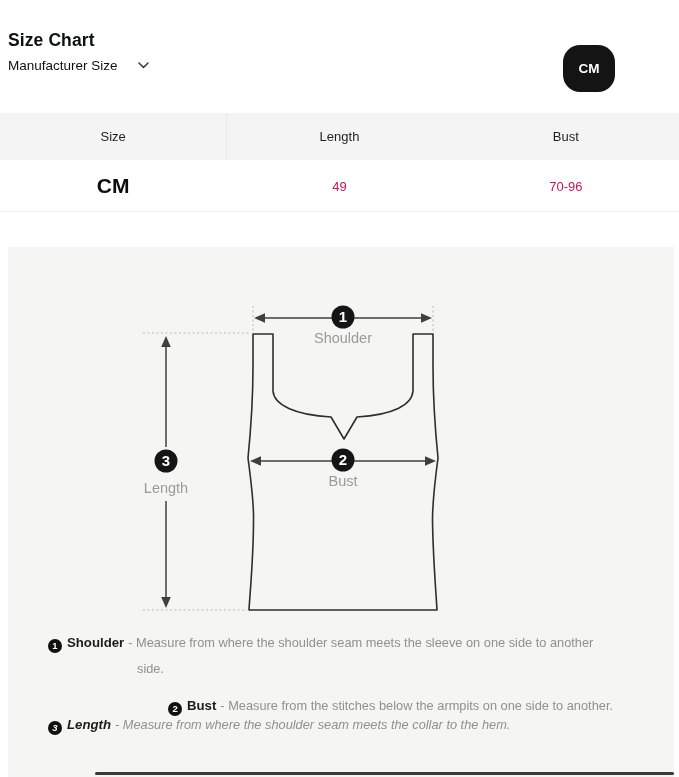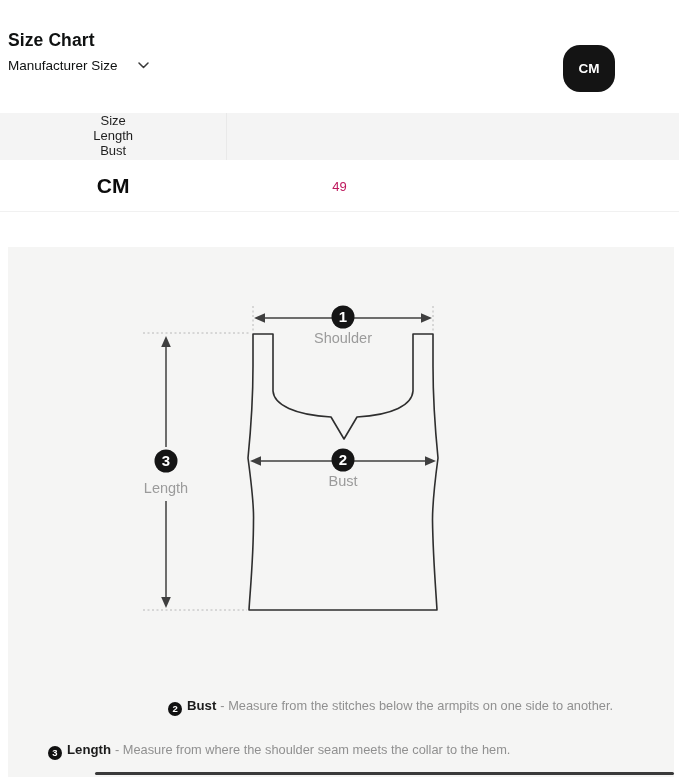--- a/index.html
+++ b/index.html
@@ -22,21 +22,21 @@
   }
   .unit-pill {
     position:absolute; left:563px; top:45px; width:52px; height:47px;
     background:#141414; color:#ffffff; border:none; border-radius:17px;
     font-family:inherit; font-size:13.5px; font-weight:700; cursor:pointer;
     display:flex; align-items:center; justify-content:center;
   }
   
   .thead {
     position:absolute; left:0; top:113px; width:679px; height:47px;
-    background:#f4f4f4; display:flex;flex-direction:column;
+    background:#f4f4f4; display:flex;
   }
   .thead .cell {
     width:226.33px; display:flex; align-items:center; justify-content:center;
     font-size:13px; color:#1f1f1f;
   }
   .trow {
     position:absolute; left:0; top:160px; width:679px; height:52px;
     background:#ffffff; display:flex;
   }
   .trow .cell {
@@ -63,21 +63,21 @@
   }
   .diagram { position:absolute; left:122px; top:49px; }
   
   .note {
     position:absolute; left:40px; width:565px;
     font-size:12.8px; line-height:26px; color:#909090;
     padding-left:89px; text-indent:-89px;
   }
   .note.n1 { top:383px; }
   .note.n2 { top:446px;text-align:right; }
-  .note.n3 { top:490px; }
+  .note.n3 { top:465px;font-style:italic; }
   .ncirc {
     display:inline-flex; width:14px; height:14px; border-radius:50%;
     background:#111111; color:#ffffff; font-size:9.5px; font-weight:700;
     align-items:center; justify-content:center; text-indent:0;
     vertical-align:-2px; margin-right:5px;
   }
   .nterm { font-size:13.2px; font-weight:700; color:#1c1c1c; }
   .ndesc { margin-left:4px; }
   .hscrollbar {
     position:absolute; left:95px; top:772px; width:579px; height:3px;
@@ -102,20 +102,21 @@
 
   <div class="thead">
     <div class="cell">Size</div>
     <div class="cell">Length</div>
     <div class="cell">Bust</div>
   </div>
   <div class="t-divider"></div>
   <div class="trow">
     <div class="cell size-cell">CM</div>
     <div class="cell">49</div>
+    <div class="cell">70-96</div>
   </div>
   <div class="t-underline"></div>
 
   <section class="panel">
 
     <svg class="diagram" width="330" height="326" viewBox="130 296 330 326">
 
       <g stroke="#b8b8b8" stroke-width="1" stroke-dasharray="2 2.5" fill="none">
         <line x1="143" y1="333" x2="251" y2="333"></line>
         <line x1="253" y1="306" x2="253" y2="331"></line>
@@ -167,20 +168,23 @@
       <g>
         <circle cx="166" cy="461" r="11.5" fill="#151515"></circle>
         <text x="166" y="466.3" text-anchor="middle" font-size="15" font-weight="700" fill="#ffffff">3</text>
       </g>
 
       <text x="343" y="343" text-anchor="middle" font-size="14.5" fill="#9b9b9b">Shoulder</text>
       <text x="343" y="486" text-anchor="middle" font-size="14.5" fill="#9b9b9b">Bust</text>
       <text x="166" y="493" text-anchor="middle" font-size="14.5" fill="#9b9b9b">Length</text>
     </svg>
 
+    <p class="note n1">
+      <span class="ncirc">1</span><span class="nterm">Shoulder</span><span class="ndesc">- Measure from where the shoulder seam meets the sleeve on one side to another side.</span>
+    </p>
     <p class="note n2">
       <span class="ncirc">2</span><span class="nterm">Bust</span><span class="ndesc">- Measure from the stitches below the armpits on one side to another.</span>
     </p>
     <p class="note n3">
       <span class="ncirc">3</span><span class="nterm">Length</span><span class="ndesc">- Measure from where the shoulder seam meets the collar to the hem.</span>
     </p>
   </section>
 
   <div class="hscrollbar"></div>
 

